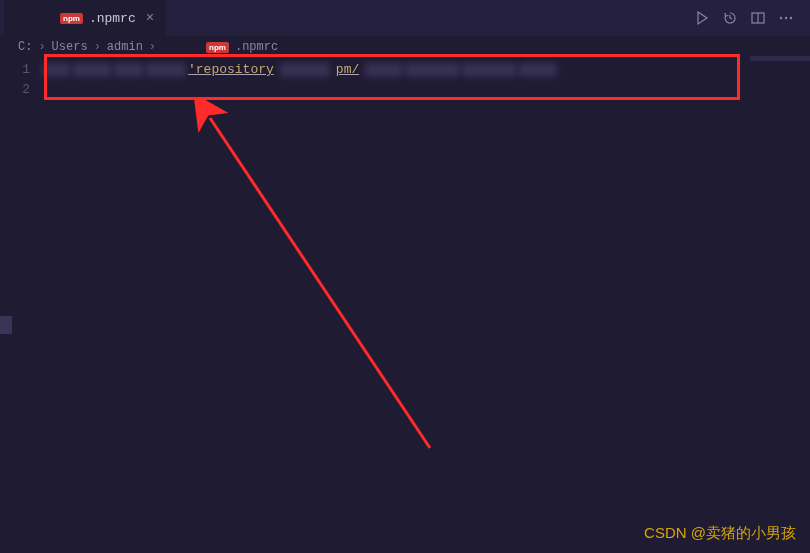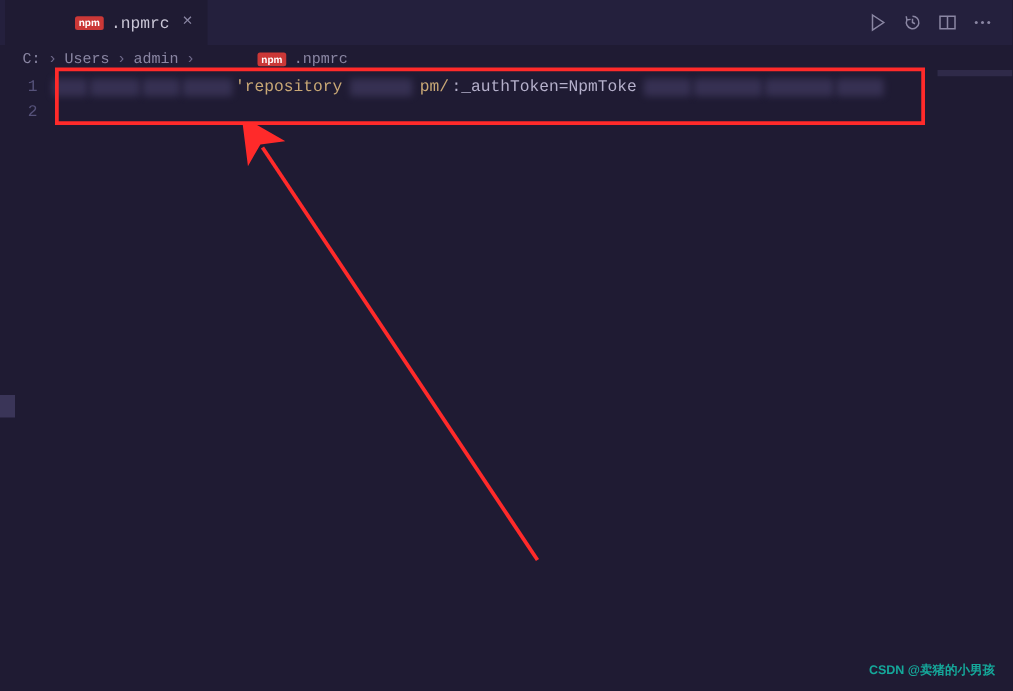--- a/index.html
+++ b/index.html
@@ -96,20 +96,21 @@
       padding-top: 2px;
       line-height: 20px;
       position: relative;
     }
     .code-line {
       height: 20px;
       display: flex;
       align-items: center;
       gap: 2px;
       white-space: pre;
+      text-decoration: underline;
     }
     .blur-block {
       display: inline-block;
       height: 14px;
       background: #393356;
       border-radius: 2px;
       filter: blur(3px);
       opacity: 0.9;
     }
     .tok-string { color: #c9a876; }
@@ -128,25 +129,24 @@
       left: 190px;
       top: 98px;
       width: 260px;
       height: 360px;
       pointer-events: none;
     }
     .watermark {
       position: absolute;
       right: 14px;
       bottom: 10px;
-      color: #14b8a6;
-      font-size: 10px;
+      color: #eab308;
+      font-size: 15px;
       font-family: Arial, "Microsoft YaHei", sans-serif;
       opacity: 0.9;
-      font-weight: bold;
     }
     .activity-mark {
       position: absolute;
       left: 0;
       top: 316px;
       width: 12px;
       height: 18px;
       background: #3a3558;
     }
     .minimap-mark {
@@ -216,21 +216,21 @@
     <div>2</div>
   </div>
   <div class="code-area">
     <div class="code-line">
       <span class="blur-block" style="width:28px"></span>
       <span class="blur-block" style="width:40px"></span>
       <span class="blur-block" style="width:30px"></span>
       <span class="blur-block" style="width:40px"></span>
       <span class="tok-string">'repository</span>
       <span class="blur-block" style="width:50px;margin:0 4px"></span>
-      <span class="tok-string">pm/</span><span class="tok-plain">:_authToken=NpmToke</span>
+      <span class="tok-string">pm/</span>
       <span class="blur-block" style="width:38px;margin-left:4px"></span>
       <span class="blur-block" style="width:55px"></span>
       <span class="blur-block" style="width:55px"></span>
       <span class="blur-block" style="width:38px"></span>
     </div>
     <div class="code-line"></div>
   </div>
 </div>
 
 <div class="red-box"></div>

